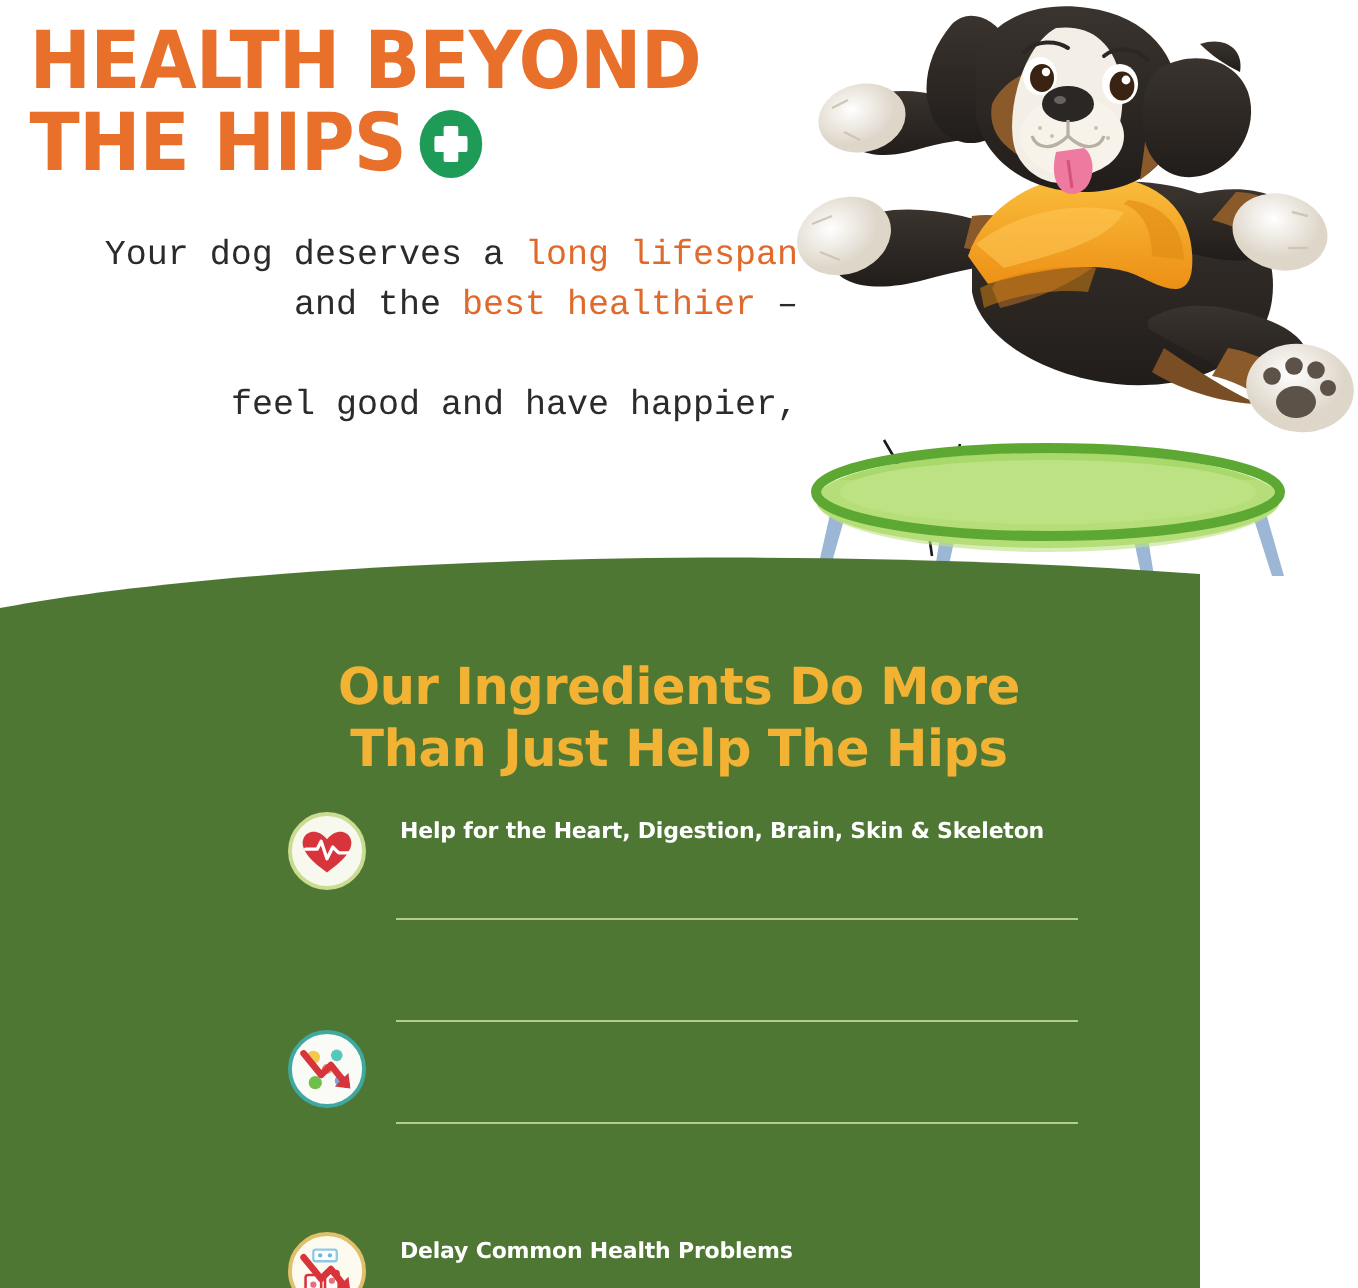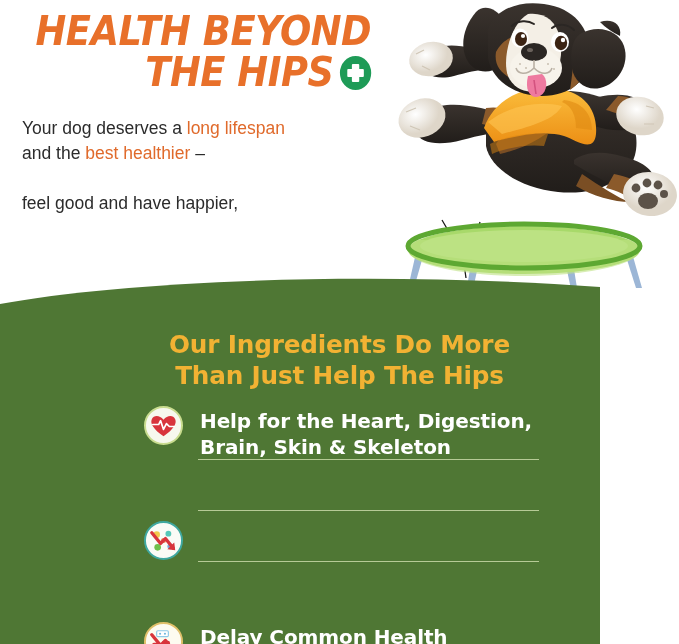--- a/index.html
+++ b/index.html
@@ -23,25 +23,24 @@
     position: absolute;
     left: 0; top: 0;
     width: 679px;
     height: 300px;
     background: #ffffff;
     overflow: hidden;
   }
 
   .headline-block {
     position: absolute;
-    left: 16px;
+    left: 0;
     top: 12px;
     width: 370px;
-    text-align: right;
-    font-style: italic;
+    text-align: left;
   }
   .headline {
     font-family: "DejaVu Sans", sans-serif;
     font-weight: bold;
     font-size: 40px;
     line-height: 0.98;
     letter-spacing: -0.5px;
     color: #E8702A;
     text-transform: uppercase;
     transform: scaleX(0.92);
@@ -79,25 +78,25 @@
     margin-left: -4px;
   }
   .plus-badge::after {
     top: 50%; left: 8px;
     height: 8px; width: 18px;
     margin-top: -4px;
   }
 
   .subcopy {
     position: absolute;
-    left: 22px;
+    left: 37px;
     top: 116px;
     width: 362px;
-    text-align: left;
-    font-family: Liberation Sans, sans-serif;
+    text-align: right;
+    font-family: Liberation Mono, monospace;
     font-size: 17.5px;
     line-height: 1.42;
     color: #2b2b2b;
   }
   .subcopy .hl {
     color: #E06A2B;
   }
 
   
   .dog-art {
@@ -165,21 +164,21 @@
     position: absolute;
     left: 6px;
     top: 2px;
     width: 39px;
     height: 39px;
   }
   .benefit-label {
     color: #ffffff;
     font-family: "DejaVu Sans", sans-serif;
     font-weight: bold;
-    font-size: 20px;
+    font-size: 11px;
     line-height: 1.28;
     padding-top: 5px;
     letter-spacing: -0.1px;
   }
   .benefit-divider {
     position: absolute;
     left: 60px;
     width: 341px;
     height: 1px;
     background: #C8D8A8;

